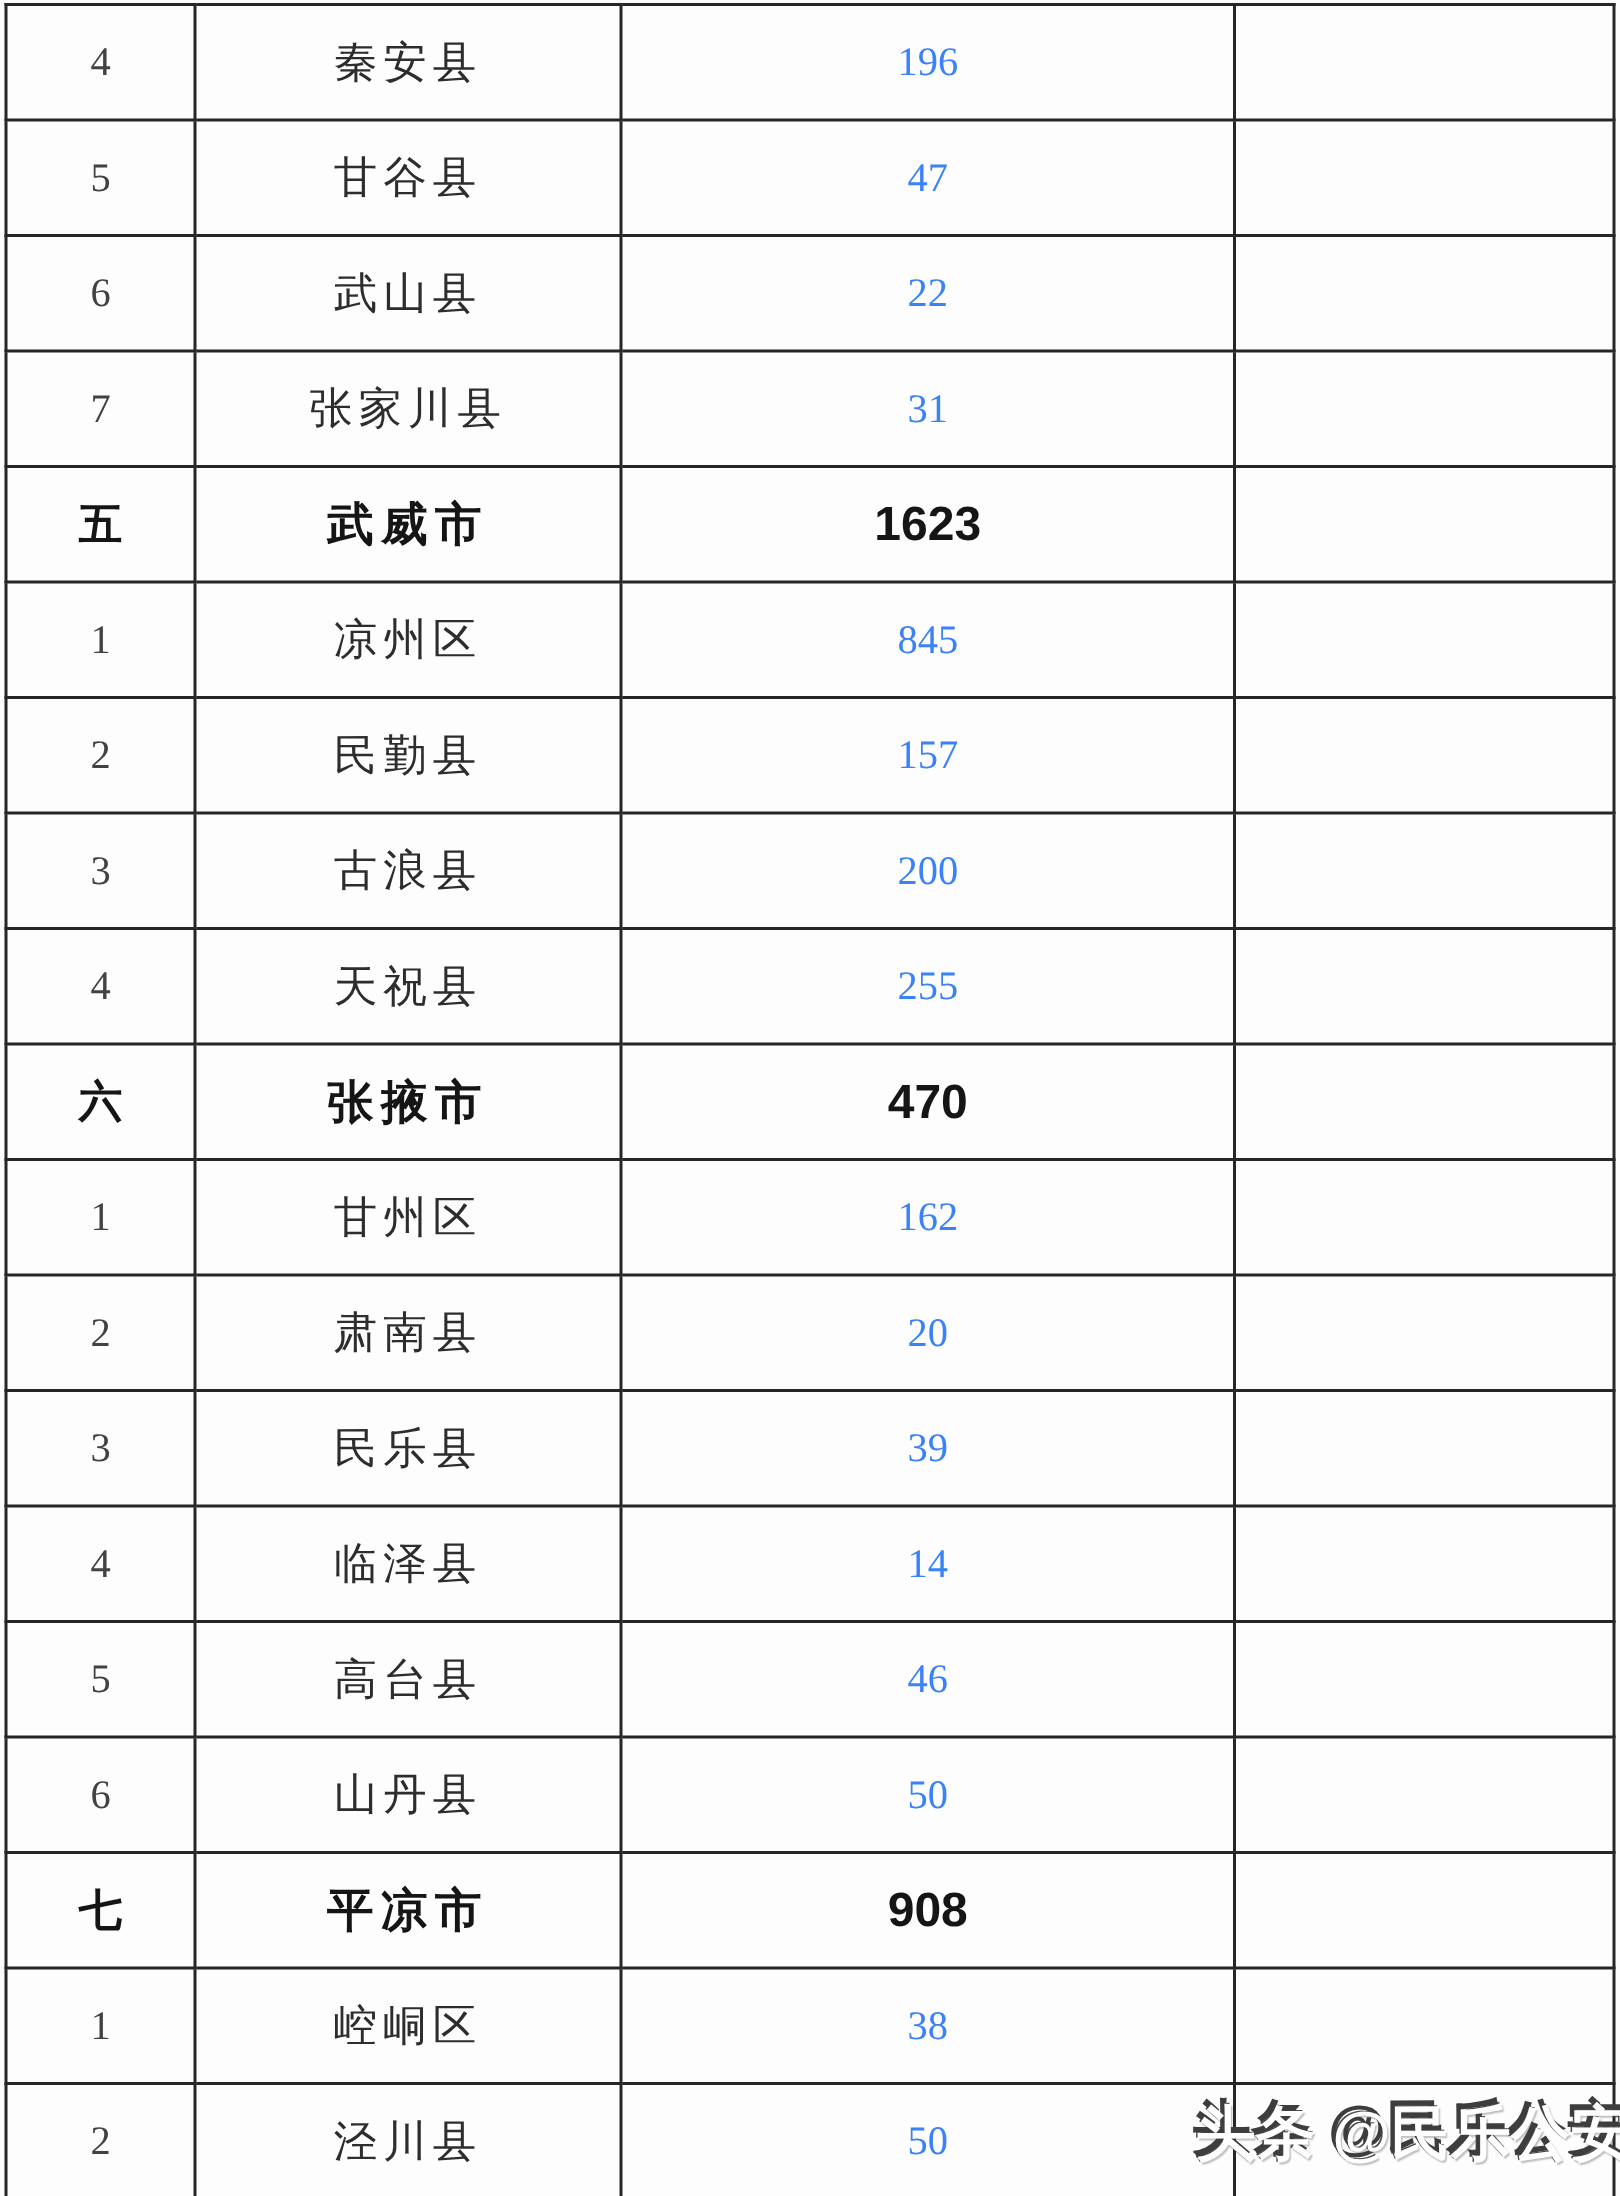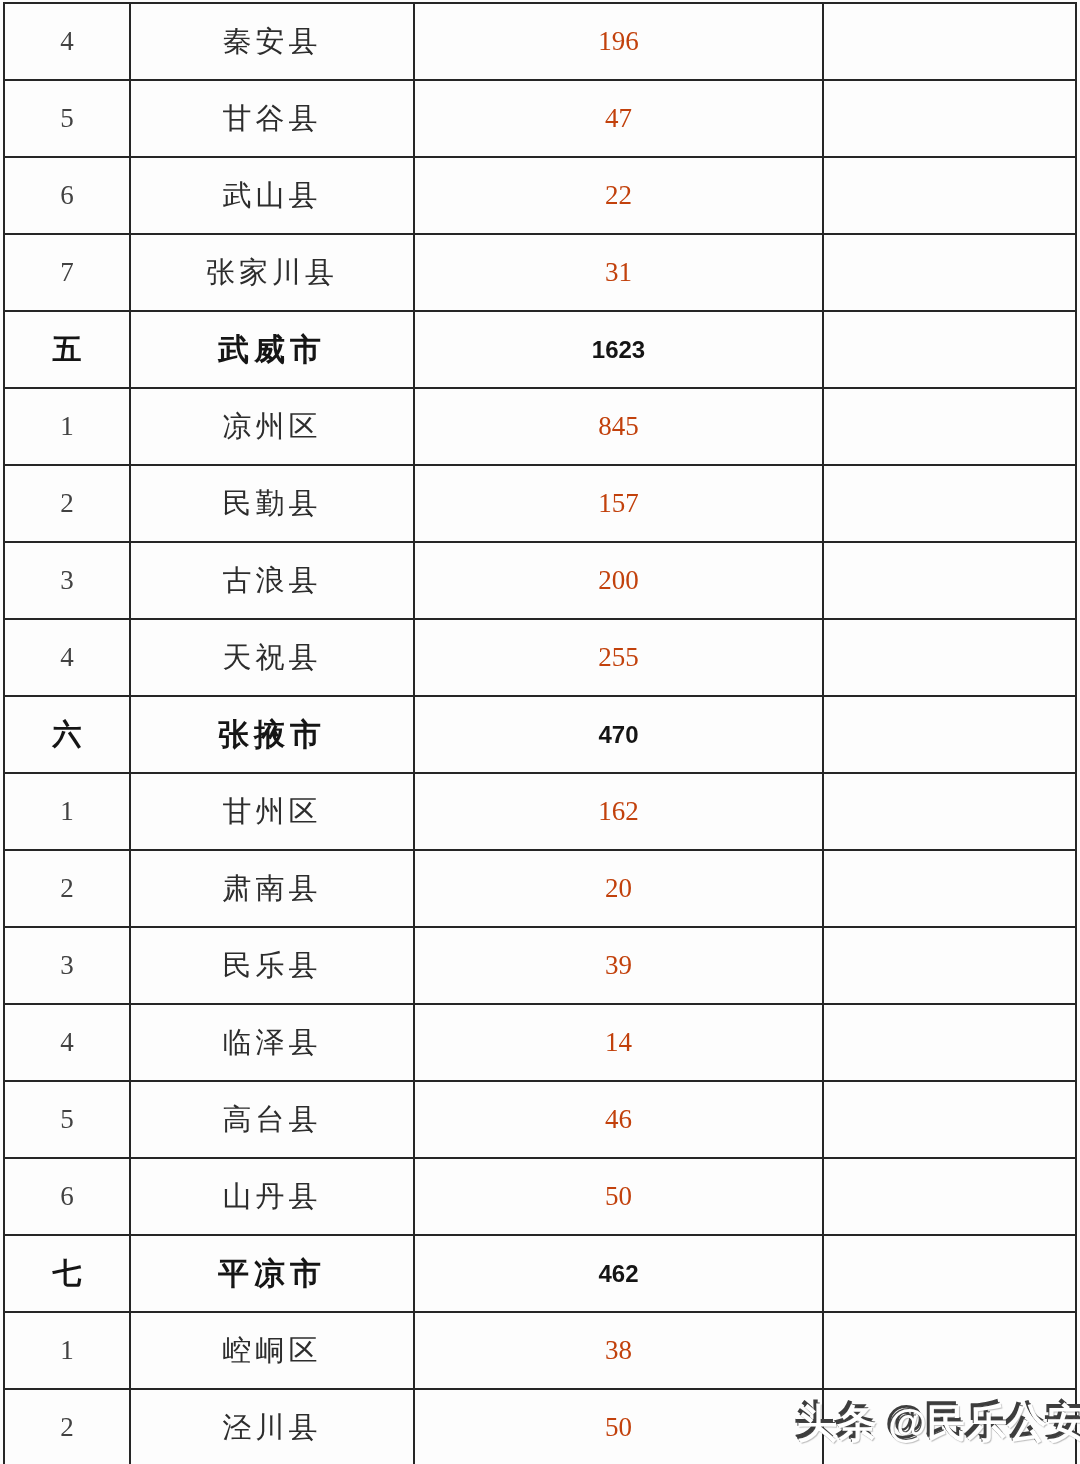--- a/index.html
+++ b/index.html
@@ -42,36 +42,36 @@
   }
   td.name {
     font-family: Liberation Mono, monospace;
     font-size: 29px;
     letter-spacing: 4px;
     color: #2d2d2d;
   }
   td.val {
     font-family: "Liberation Serif", "DejaVu Serif", serif;
     font-size: 27px;
-    color: #c2410c;
+    color: #3b82f6;
   }
   tr.bold td.idx,
   tr.bold td.name,
   tr.bold td.val {
     font-family: "Liberation Sans", "DejaVu Sans", sans-serif;
     font-weight: 700;
     color: #151515;
   }
   tr.bold td.name {
     font-size: 31px;
     letter-spacing: 5px;
     margin-left: 24px;
   }
   tr.bold td.idx { font-size: 29px; }
-  tr.bold td.val { font-size: 24px; }
+  tr.bold td.val { font-size: 32px; }
   .watermark {
     position: absolute;
     left: 797px;
     top: 1398px;
     z-index: 9;
     font-family: "Liberation Sans", "DejaVu Sans", sans-serif;
     font-weight: 700;
     font-size: 40px;
     line-height: 50px;
     white-space: nowrap;
@@ -186,21 +186,21 @@
         </tr>
         <tr>
           <td class="idx">6</td>
           <td class="name">山丹县</td>
           <td class="val">50</td>
           <td class="blank"></td>
         </tr>
         <tr class="bold">
           <td class="idx">七</td>
           <td class="name">平凉市</td>
-          <td class="val">462</td>
+          <td class="val">908</td>
           <td class="blank"></td>
         </tr>
         <tr>
           <td class="idx">1</td>
           <td class="name">崆峒区</td>
           <td class="val">38</td>
           <td class="blank"></td>
         </tr>
         <tr>
           <td class="idx">2</td>

